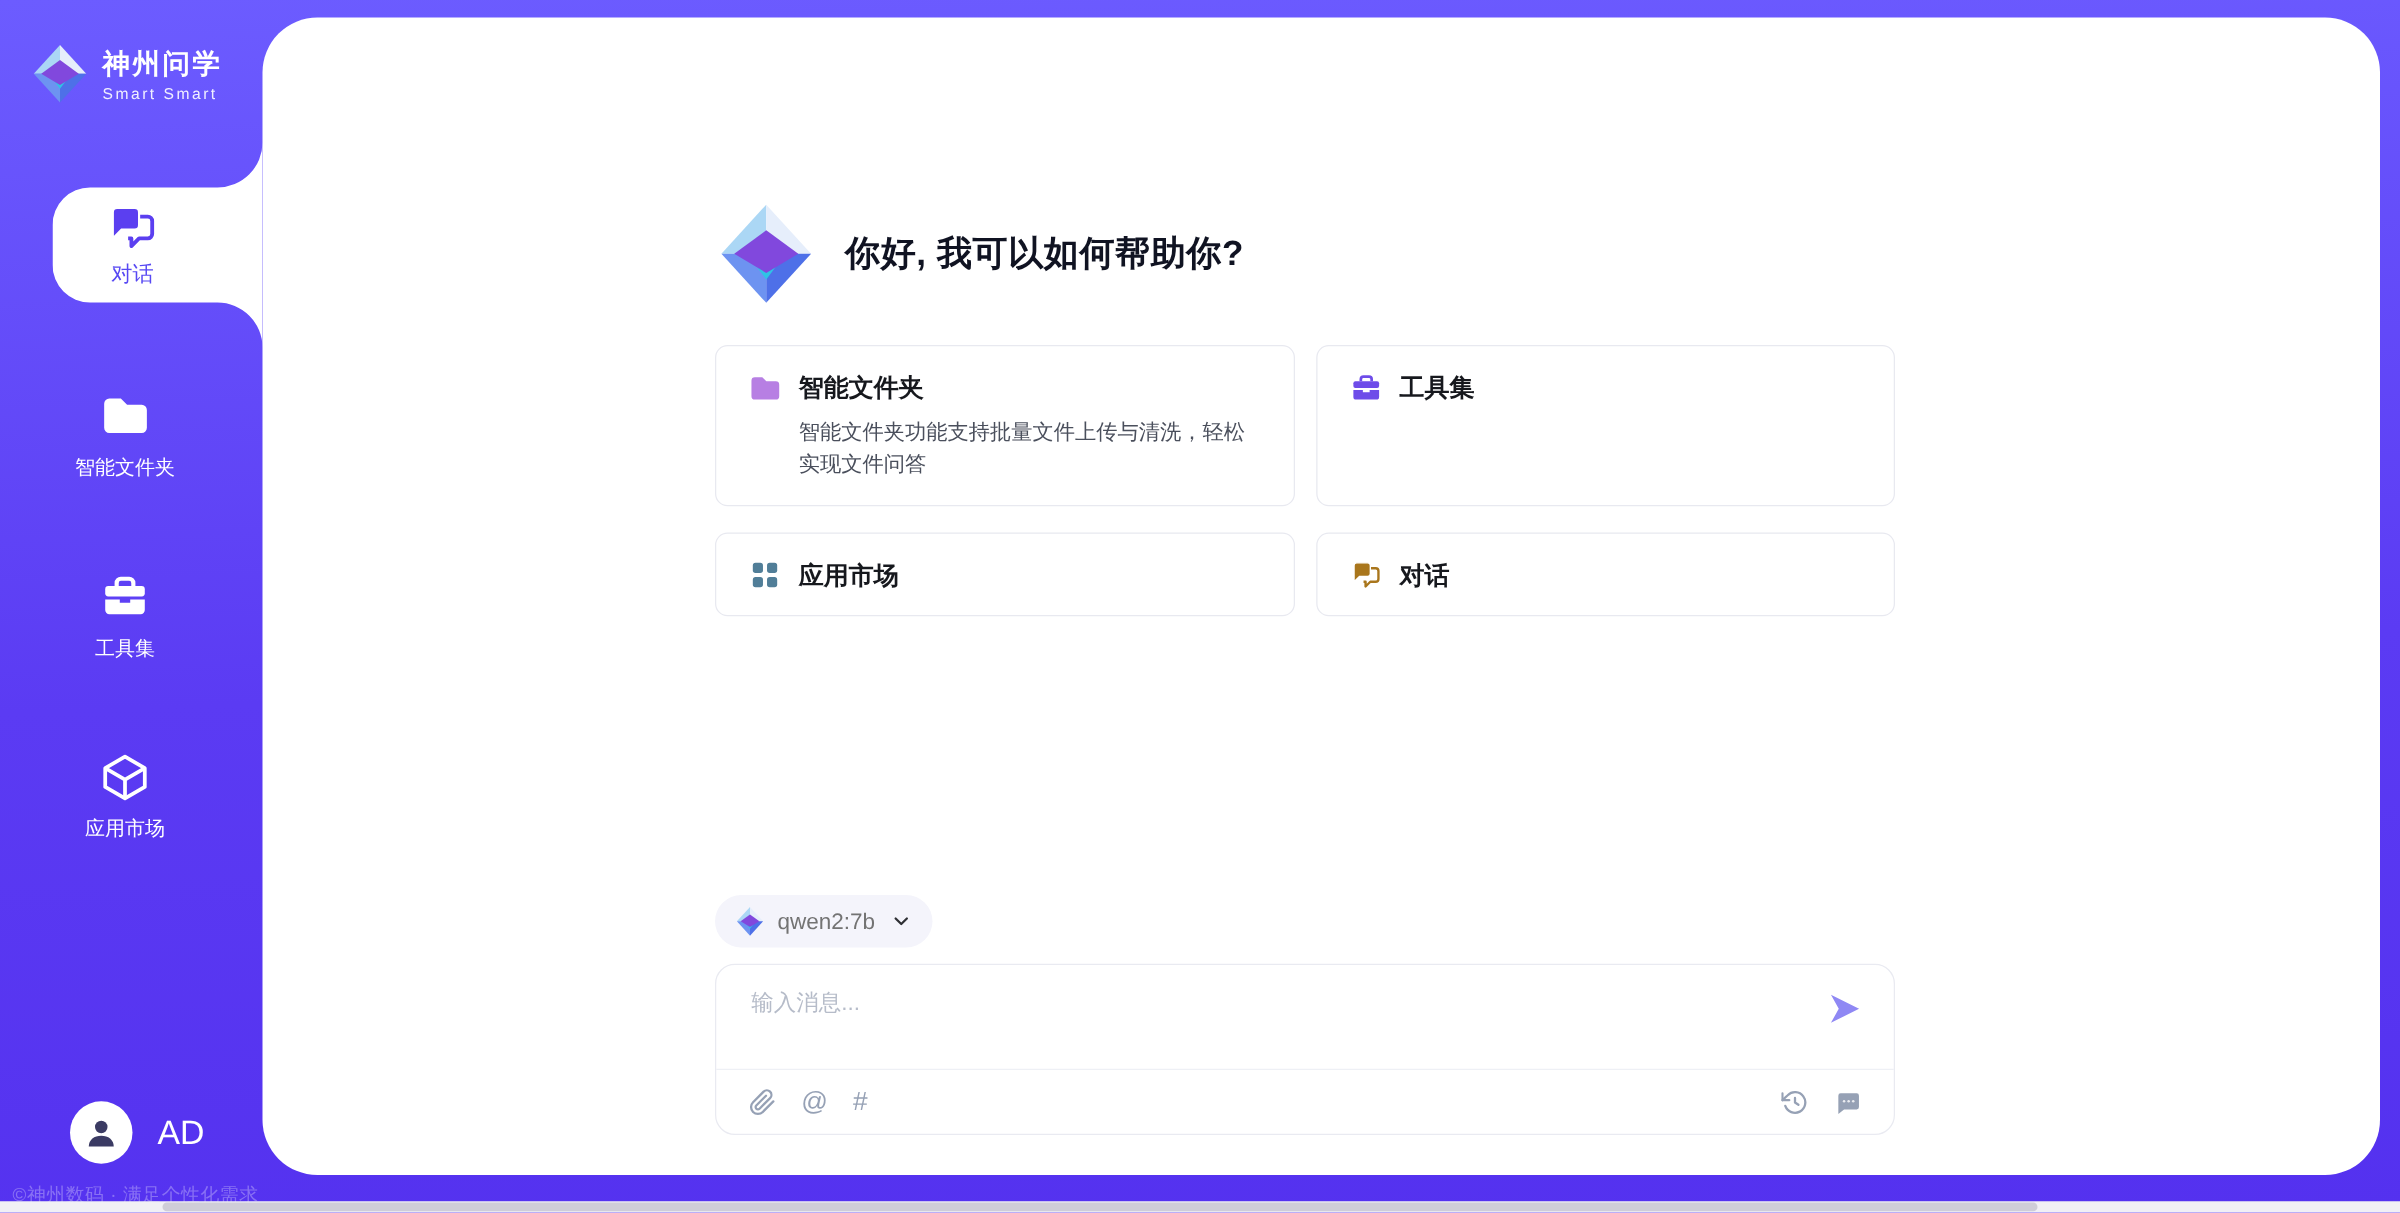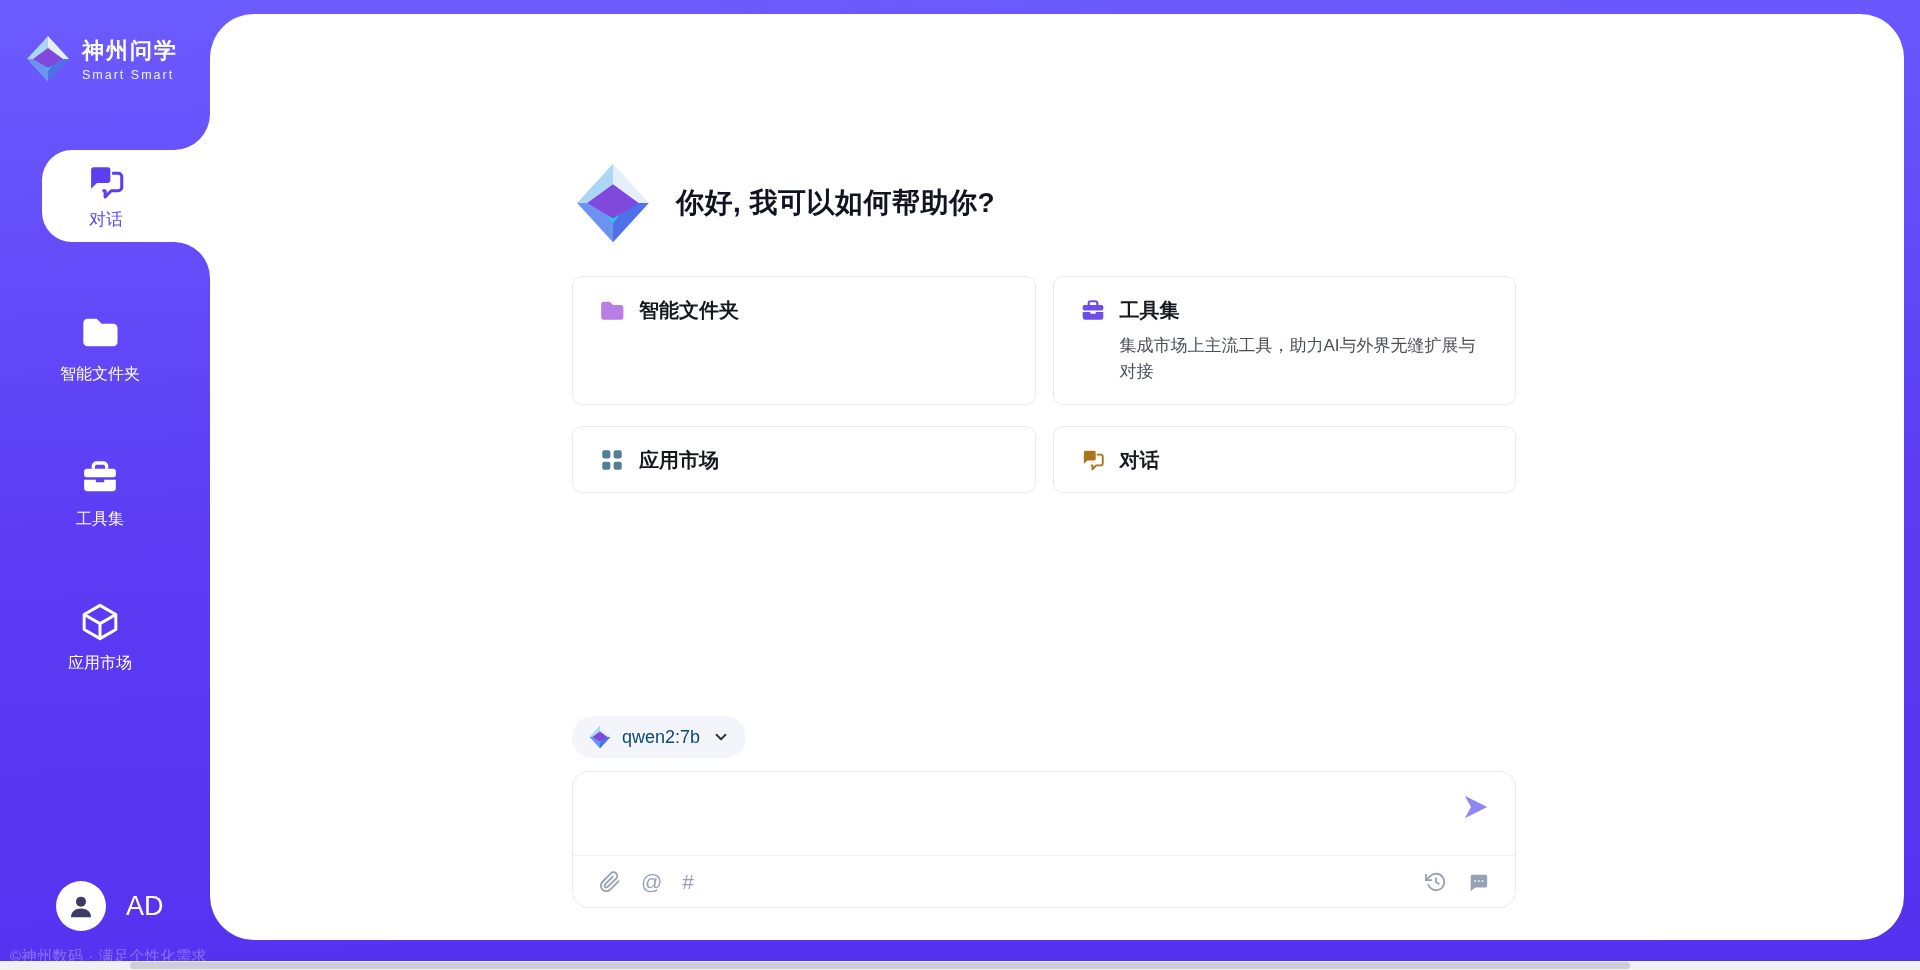--- a/index.html
+++ b/index.html
@@ -50,21 +50,21 @@
   .card{background:#fff;border:1px solid #e8e9f0;border-radius:10px;padding:20px 26px 18px 26px;box-sizing:border-box;cursor:pointer;}
   .card-head{display:flex;align-items:center;gap:14px;}
   .card-icon{width:26px;height:26px;}
   .card-icon svg{width:100%;height:100%;}
   .card-title{font-size:20px;font-weight:700;color:#16181d;}
   .card-desc{margin:9px 0 0 40px;font-size:17px;color:#4a4f5c;line-height:1.55;}
   .ci0{color:#b77fe3;} .ci1{color:#6e4ce9;} .ci2{color:#517e98;} .ci3{color:#a9761c;}
 
   .model-pill{position:absolute;top:702px;left:0;height:42px;display:inline-flex;align-items:center;gap:10px;
     background:#f4f4fb;border-radius:21px;padding:0 16px;cursor:pointer;}
-  .model-name{font-size:18px;color:#0c4a6e;}
+  .model-name{font-size:18px;color:#737373;}
   .chev{width:18px;height:18px;display:inline-block;line-height:0;margin-left:2px;}
   .chev svg{width:100%;height:100%;}
 
   .composer{position:absolute;top:757px;left:0;width:944px;height:137px;background:#fff;border:1px solid #e9eaf1;border-radius:16px;box-sizing:border-box;}
   .msg-input{position:absolute;left:26px;top:16px;width:790px;height:54px;border:none;outline:none;resize:none;
     font-family:inherit;font-size:18px;color:#2a2e38;background:transparent;}
   .msg-input::placeholder{color:#b6bcc9;}
   .send-btn{position:absolute;right:24px;top:20px;width:30px;height:30px;border:none;background:transparent;padding:0;cursor:pointer;line-height:0;}
   .send-btn svg{width:30px;height:30px;}
   .composer-bar{position:absolute;left:0;right:0;bottom:0;height:52px;border-top:1px solid #eef0f5;
@@ -178,34 +178,34 @@
 
       <div class="card">
         <div class="card-head">
           <span class="card-icon ci0">
             <svg viewBox="0 0 48 48">
                 <path d="M4 12a5 5 0 0 1 5-5h11l6 6h14a5 5 0 0 1 5 5v17a5 5 0 0 1-5 5H9a5 5 0 0 1-5-5V12z" fill="currentColor"></path>
               </svg>
           </span>
           <span class="card-title">智能文件夹</span>
         </div>
+        <p class="card-desc">智能文件夹功能支持批量文件上传与清洗，轻松实现文件问答</p>
       </div>
 
       <div class="card">
         <div class="card-head">
           <span class="card-icon ci1">
             <svg viewBox="0 0 48 48">
               <path d="M16 13v-3a4 4 0 0 1 4-4h8a4 4 0 0 1 4 4v3" fill="none" stroke="currentColor" stroke-width="4"></path>
               <rect x="5" y="13" width="38" height="10" rx="3" fill="currentColor"></rect>
               <path d="M5 26h14v3h10v-3h14v10a4 4 0 0 1-4 4H9a4 4 0 0 1-4-4V26z" fill="currentColor"></path>
             </svg>
           </span>
           <span class="card-title">工具集</span>
         </div>
-        <p class="card-desc">集成市场上主流工具，助力AI与外界无缝扩展与对接</p>
       </div>
 
       <div class="card">
         <div class="card-head">
           <span class="card-icon ci2">
             <svg viewBox="0 0 48 48" fill="currentColor">
               <rect x="6" y="6" width="15" height="15" rx="4"></rect>
                 <rect x="27" y="6" width="15" height="15" rx="4"></rect>
               <rect x="6" y="27" width="15" height="15" rx="4"></rect>
                 <rect x="27" y="27" width="15" height="15" rx="4"></rect>
@@ -242,20 +242,21 @@
       </span>
       <span class="model-name">qwen2:7b</span>
       <span class="chev">
         <svg viewBox="0 0 24 24">
             <path d="M6 9l6 6 6-6" stroke="#2f3035" stroke-width="2.4" fill="none" stroke-linecap="round" stroke-linejoin="round"></path>
           </svg>
       </span>
     </div>
 
     <div class="composer">
+      <textarea class="msg-input" placeholder="输入消息..." style=""></textarea>
       <button class="send-btn">
         <svg viewBox="0 0 24 24">
             <path d="M3 3 L21 12 L3 21 L8 12 Z" fill="#8f88f4"></path>
           </svg>
       </button>
       <div class="composer-bar">
         <div class="bar-left">
           <span class="tool">
             <svg viewBox="0 0 24 24" fill="none" stroke="currentColor" stroke-width="2" stroke-linecap="round" stroke-linejoin="round">
               <path d="M21.44 11.05l-9.19 9.19a6 6 0 0 1-8.49-8.49l9.19-9.19a4 4 0 0 1 5.66 5.66l-9.2 9.19a2 2 0 0 1-2.83-2.83l8.49-8.48"></path>

